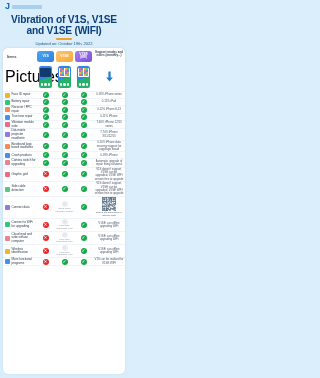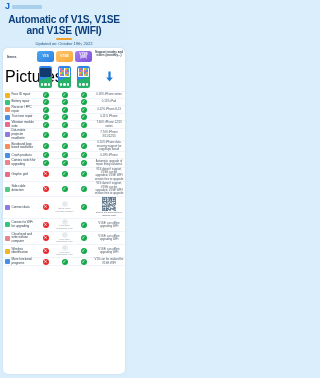--- a/index.html
+++ b/index.html
@@ -94,21 +94,21 @@
 <body>
 
 <div class="page">
 
   <div class="brandbar">
     <span class="brand-j">J</span>
     <span class="brand-words"></span>
   </div>
 
   <div class="titlewrap">
-    <div class="title">Automatic of V1S, V1SE and V1SE (WIFI)</div>
+    <div class="title">Vibration of V1S, V1SE and V1SE (WIFI)</div>
     <div class="rule"></div>
     <div class="updated">Updated on: October 19th, 2022</div>
   </div>
 
   <div class="card">
 
     <div class="row hdr">
       <div class="c-name">Items</div>
       <div class="c-col">
         <div class="pill b">

